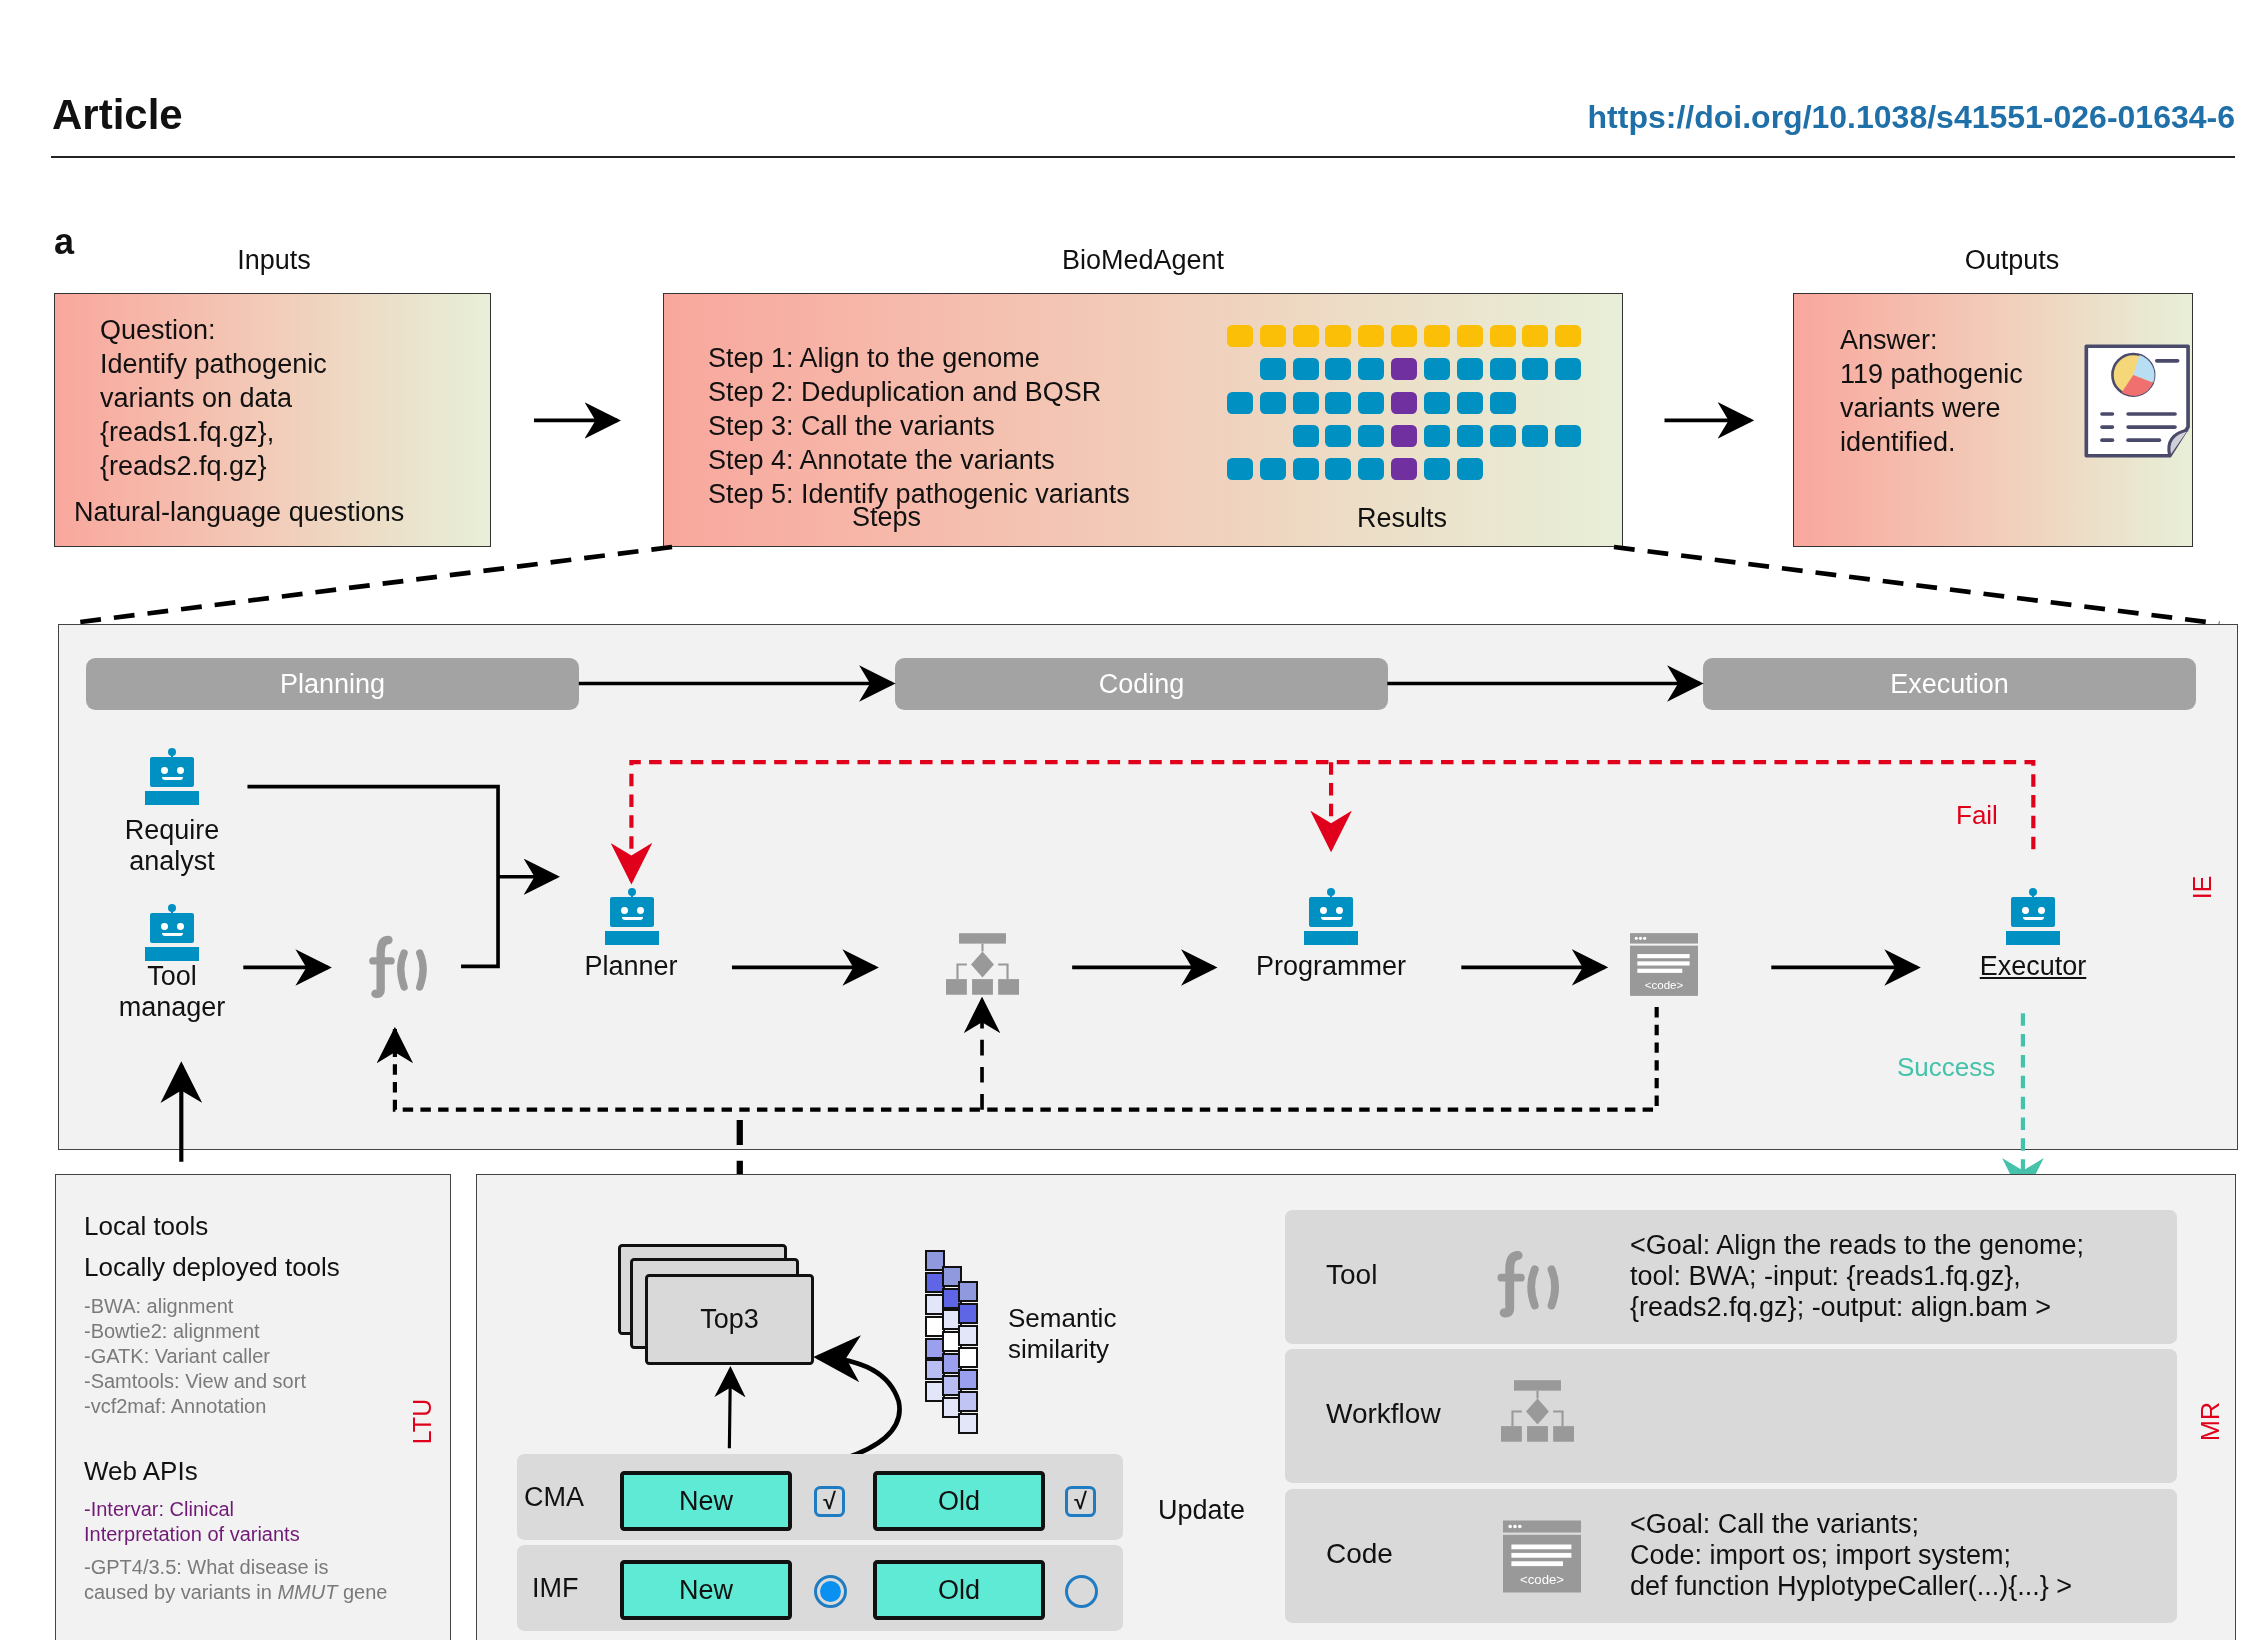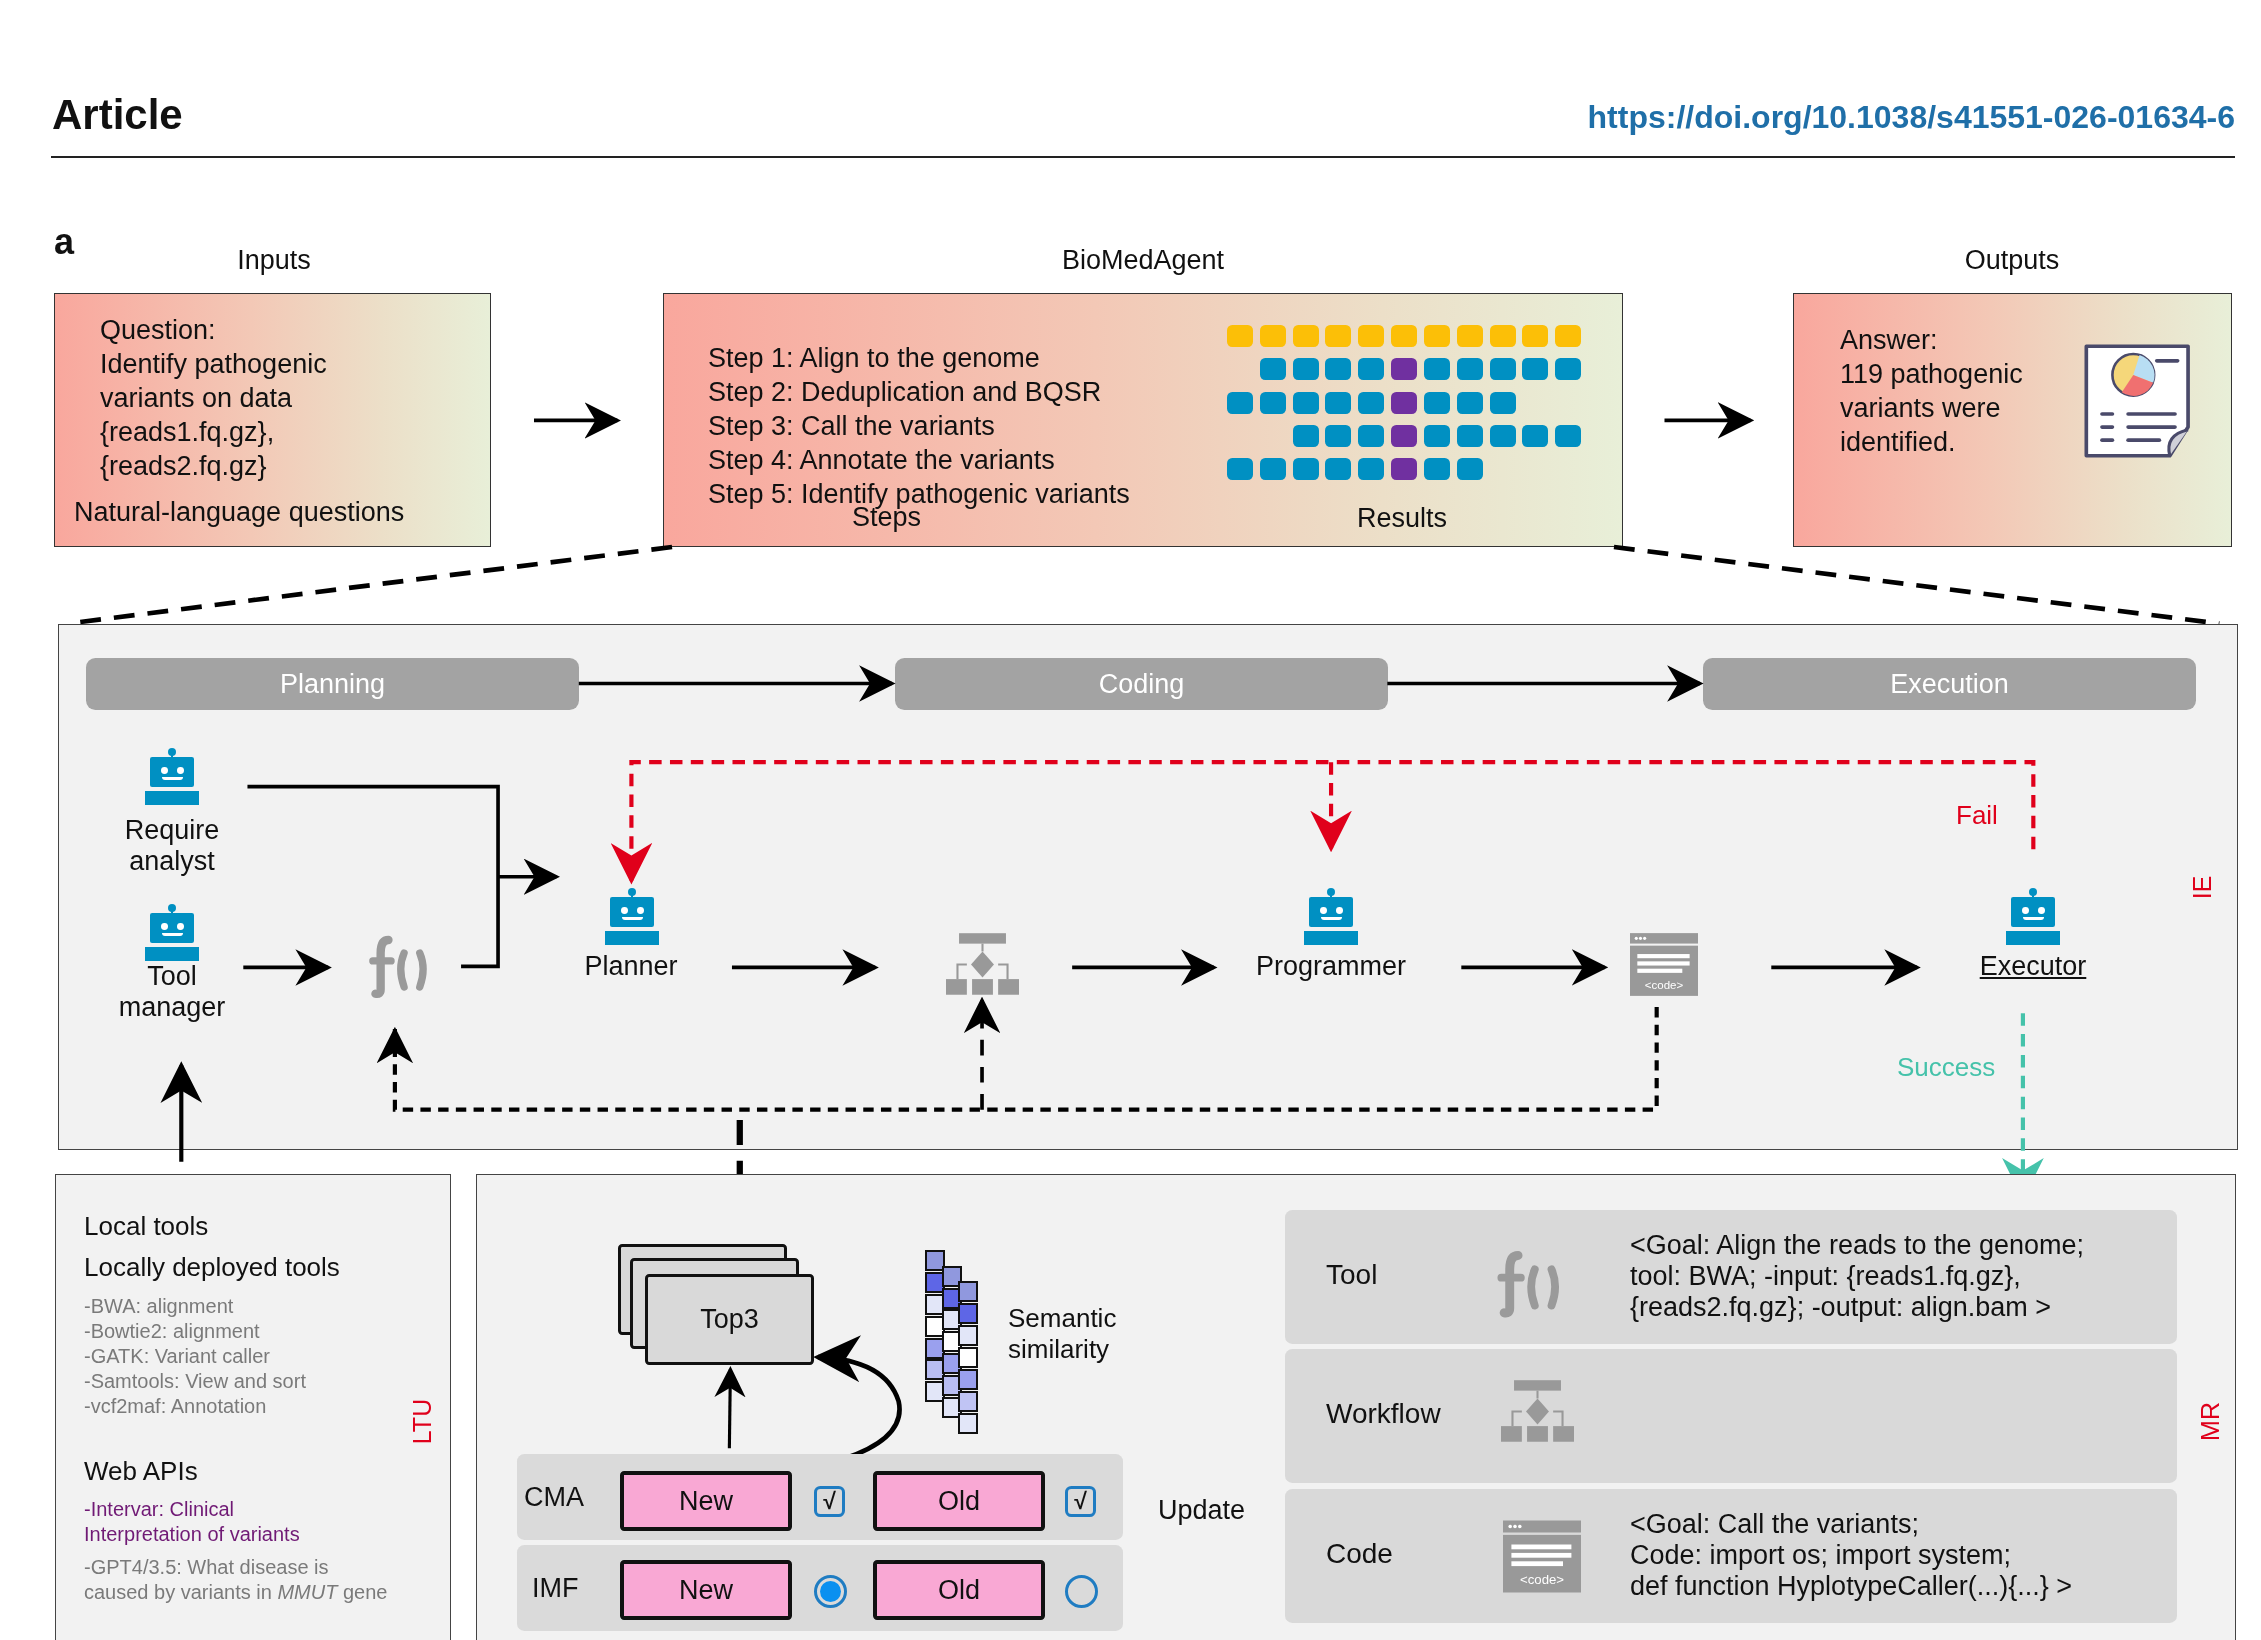--- a/index.html
+++ b/index.html
@@ -12,21 +12,21 @@
   .sect-label{font-size:27px;text-align:center;}
   .grad-box{background:linear-gradient(90deg,#f9a79d 0%,#f3c8b6 45%,#ecdfc8 75%,#e8efd8 100%);border:1.6px solid #333;box-sizing:border-box;}
   .txt48{font-size:27px;line-height:34px;}
   .ie-box{left:58px;top:624px;width:2180px;height:526px;background:#f2f2f2;border:1.6px solid #444;box-sizing:border-box;}
   .phase{height:52px;background:#a3a3a3;border-radius:9.4px;color:#fff;font-size:27px;display:flex;align-items:center;justify-content:center;}
   .agent-label{font-size:27px;text-align:center;line-height:31px;}
   .side-tag{color:#e0001b;font-size:25px;transform:rotate(-90deg);transform-origin:center;}
   .ltu-box{left:55px;top:1174px;width:396px;height:469px;background:#f2f2f2;border:1.6px solid #444;box-sizing:border-box;}
   .mr-box{left:476px;top:1174px;width:1760px;height:469px;background:#f2f2f2;border:1.6px solid #444;box-sizing:border-box;}
   .grey-row{background:#dadada;border-radius:7.3px;}
-  .btn-box{background:#f9a8d4;border:4.2px solid #111;border-radius:4.2px;box-sizing:border-box;display:flex;align-items:center;justify-content:center;font-size:27px;}
+  .btn-box{background:#5eead4;border:4.2px solid #111;border-radius:4.2px;box-sizing:border-box;display:flex;align-items:center;justify-content:center;font-size:27px;}
   .mem-row{left:1285px;width:892px;background:#d9d9d9;border-radius:7.3px;}
   .mem-label{font-size:28px;}
   .mem-text{font-size:27px;line-height:31px;}
   svg{position:absolute;overflow:visible;}
   .cell{border-radius:5.2px;}
 </style>
 </head>
 <body>
 
 <div class="abs hdr-title">Article</div>
@@ -103,21 +103,21 @@
       <div class="abs cell" style="left: 98px; top: 133px; width: 26px; height: 22px; background: rgb(0, 144, 194); border-radius: 5.2px; position: absolute;"></div>
       <div class="abs cell" style="left: 131px; top: 133px; width: 26px; height: 22px; background: rgb(0, 144, 194); border-radius: 5.2px; position: absolute;"></div>
       <div class="abs cell" style="left: 164px; top: 133px; width: 26px; height: 22px; background: rgb(112, 48, 160); border-radius: 5.2px; position: absolute;"></div>
       <div class="abs cell" style="left: 197px; top: 133px; width: 26px; height: 22px; background: rgb(0, 144, 194); border-radius: 5.2px; position: absolute;"></div>
       <div class="abs cell" style="left: 230px; top: 133px; width: 26px; height: 22px; background: rgb(0, 144, 194); border-radius: 5.2px; position: absolute;"></div>
     </div>
   <div class="abs txt48" style="left:188px;top:206px;">Steps</div>
   <div class="abs txt48" style="left:693px;top:207px;">Results</div>
 </div>
 
-<div class="abs grad-box" style="left:1793px;top:293px;width:439px;height:254px;">
+<div class="abs grad-box" style="left:1793px;top:293px;width:400px;height:254px;">
   <div class="abs txt48" style="left:46px;top:29px;">
     <div>Answer:</div>
     <div>119 pathogenic</div>
     <div>variants were</div>
     <div>identified.</div>
   </div>
   <svg style="left:287px;top:47px;" width="115" height="120" viewBox="0 0 220 230">
     <path d="M10 10 H205 V165 L170 220 H10 Z" fill="#fff" stroke="#4a4a6a" stroke-width="7" stroke-linejoin="round"></path>
     <path d="M170 220 Q160 180 205 170" fill="#d0d0d8" stroke="#4a4a6a" stroke-width="6"></path>
     <circle cx="100" cy="65" r="40" fill="#f5d77a" stroke="#4a4a6a" stroke-width="5"></circle>

